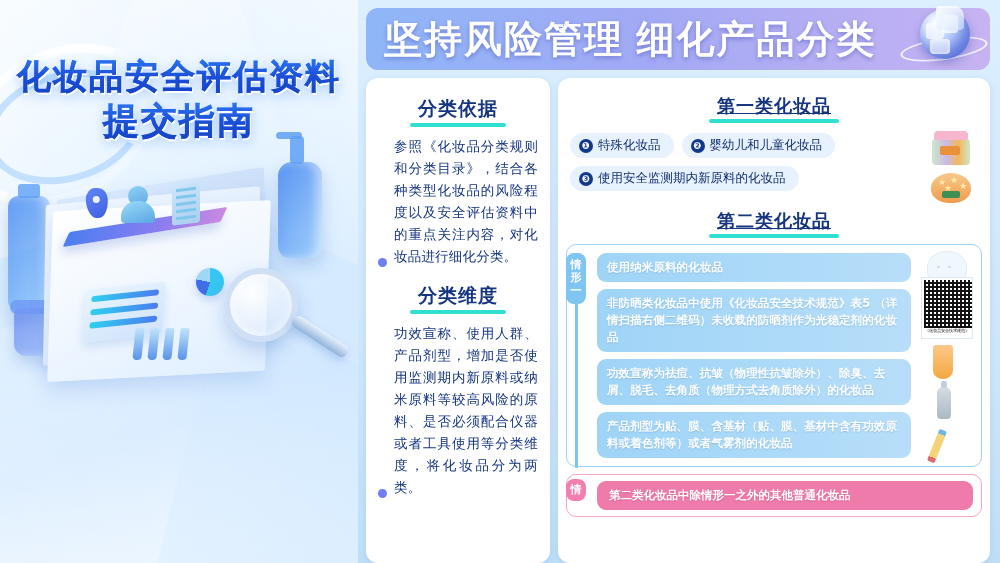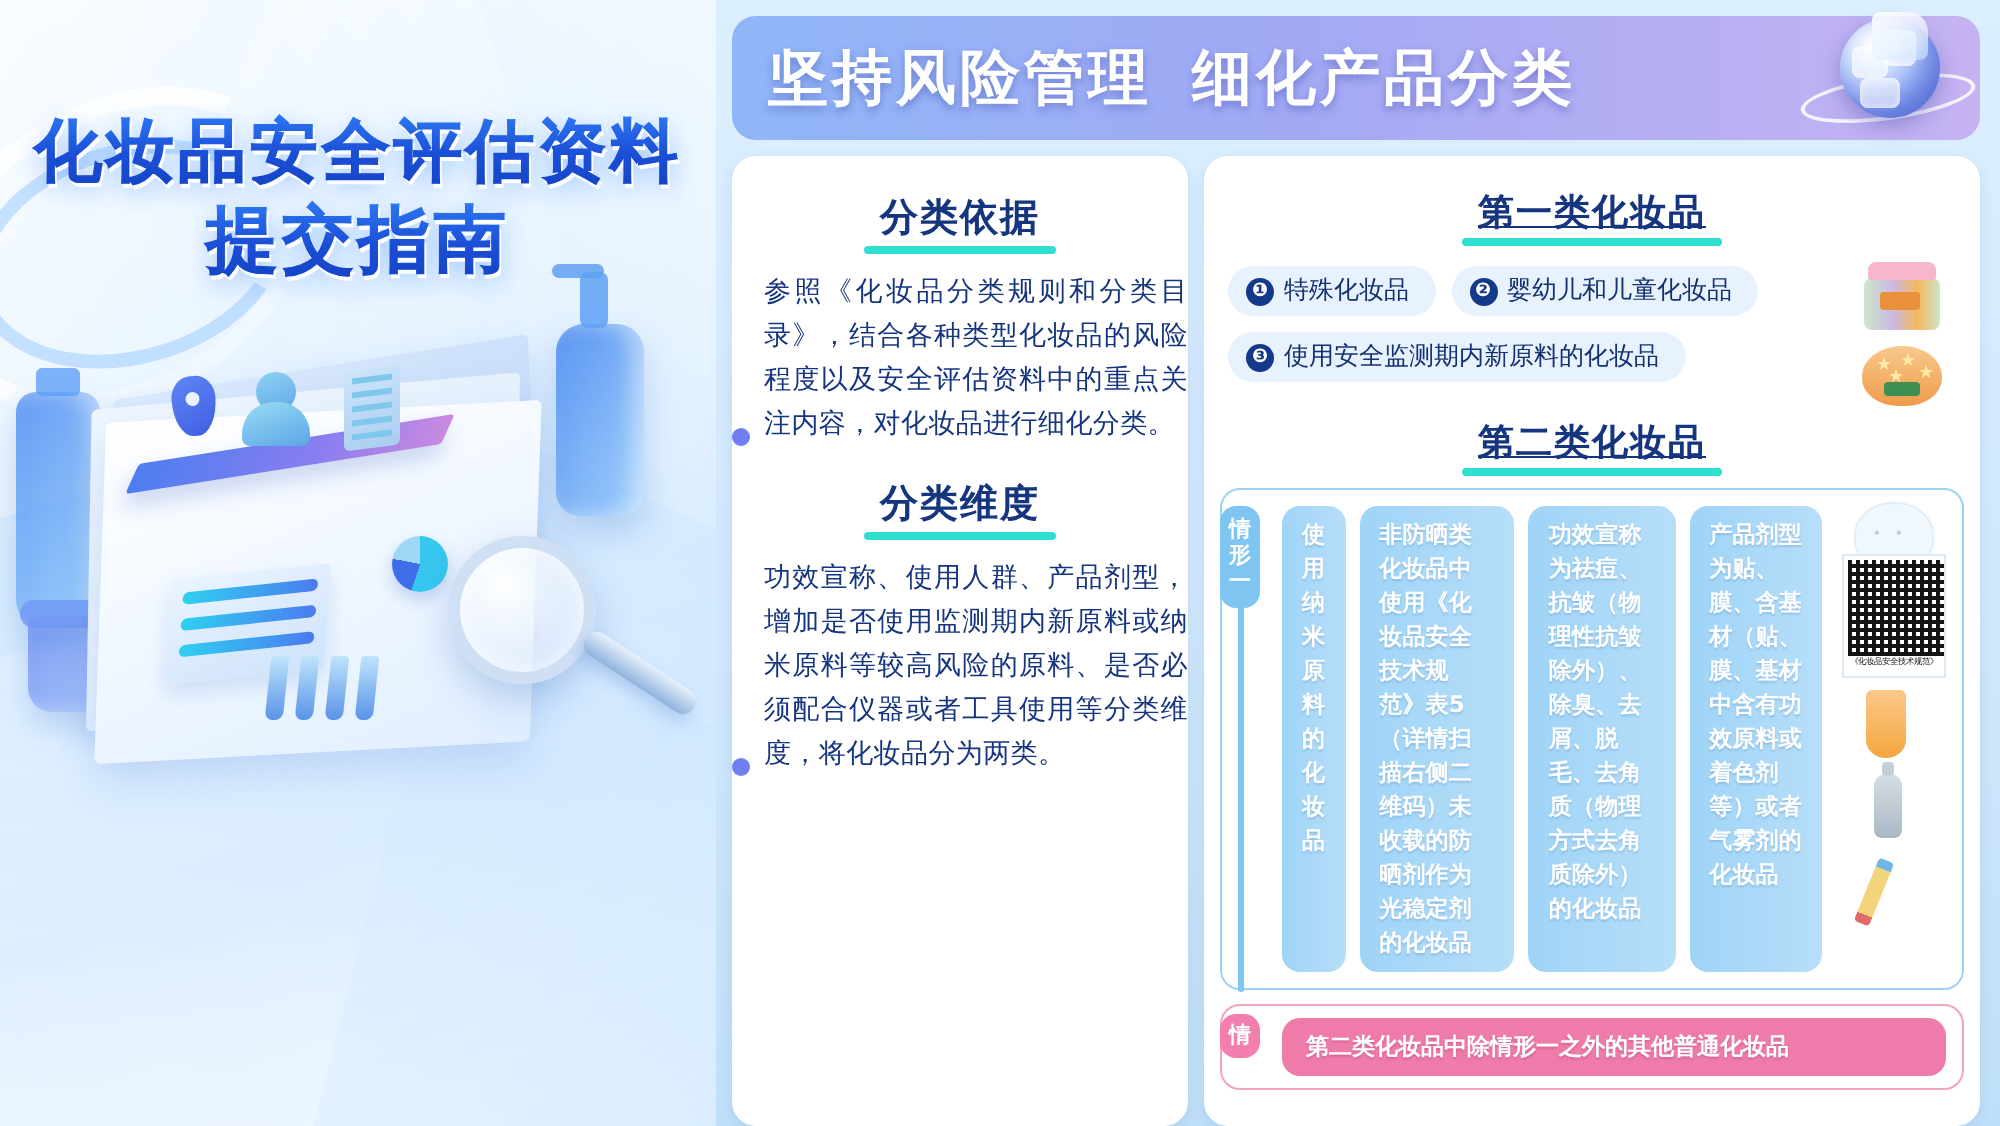--- a/index.html
+++ b/index.html
@@ -179,22 +179,22 @@
     position:absolute; left:358px; top:0; width:642px; height:563px;
     background:linear-gradient(180deg,#dcefff 0%,#cfe7fb 60%,#bfdff8 100%);
     padding:8px 10px 10px 8px;
   }
   .header{
     position:relative; height:62px; border-radius:12px;
     background:linear-gradient(90deg,#8fb6f8 0%,#a2a9f4 45%,#c6b3f2 100%);
     display:flex; align-items:center; overflow:visible;
   }
   .header-title{
-    font-family:Liberation Mono, monospace;
-    font-weight:bold; font-size:30px; color:#ffffff; letter-spacing:2px;
+    font-family:Liberation Sans, sans-serif;
+    font-weight:bold; font-size:38px; color:#ffffff; letter-spacing:2px;
     margin-left:18px;
     text-shadow:0 2px 4px rgba(60,70,170,.45);
   }
   .globe{
     position:absolute; right:14px; top:-2px; width:64px;height:64px;
   }
   .globe-ring{
     position:absolute; left:-12px; top:32px; width:88px; height:22px;
     border:2.5px solid rgba(255,255,255,.85); border-radius:50%;
     transform:rotate(-8deg);
@@ -213,21 +213,21 @@
   .globe-cap{ position:absolute; left:24px; top:0px; width:28px;height:24px;
     background:linear-gradient(160deg,rgba(255,255,255,.92),rgba(210,230,255,.6));
     border-radius:4px 10px 4px 4px;}
 
   .body{ display:flex; gap:8px; margin-top:8px; height:485px; }
 
   .card{
     background:#ffffff; border-radius:12px;
     box-shadow:0 2px 6px rgba(120,160,210,.25);
   }
-  .col-left{ width:228px; padding:10px 0; }
+  .col-left{ width:184px; padding:10px 12px; }
   .col-right{ flex:1; padding:8px 8px 0; position:relative; overflow:hidden;}
 
   .sec-title{
     text-align:center; margin:8px 0 10px;
   }
   .sec-title .txt{
     display:inline-block; position:relative;
     font-family:"DejaVu Sans","Liberation Sans",sans-serif;
     font-weight:bold; font-size:19px; color:#15357f; letter-spacing:1px;
     padding:0 8px 3px;
@@ -288,21 +288,21 @@
   .tab{
     position:absolute; left:-1px; top:8px; width:20px;
     background:#7ec5f2; border-radius:8px;
     color:#ffffff; font-family:"DejaVu Sans","Liberation Sans",sans-serif;
     font-size:11px; font-weight:bold; text-align:center;
     padding:5px 0 7px; line-height:13px;
   }
   .tab span{ display:block; }
   .tab-line{ position:absolute; left:8px; top:52px; bottom:-2px; width:2.5px;
     background:#7ec5f2; border-radius:2px;}
-  .sc1-items{ flex:1; display:flex; flex-direction:row; gap:7px;}
+  .sc1-items{ flex:1; display:flex; flex-direction:column; gap:7px;}
   .it{
     background:linear-gradient(90deg,#9fd4f7,#b7def9);
     border-radius:9px; padding:6px 10px;
     font-family:"DejaVu Sans","Liberation Sans",sans-serif;
     font-size:11.5px; line-height:17px; color:#ffffff; font-weight:bold;
     letter-spacing:0.1px;
     text-shadow:0 1px 1px rgba(90,140,190,.35);
   }
   .sc1-side{ width:58px; position:relative; flex:none; }
   .mask-icon{ position:absolute; left:10px; top:-2px; width:40px;height:34px;

